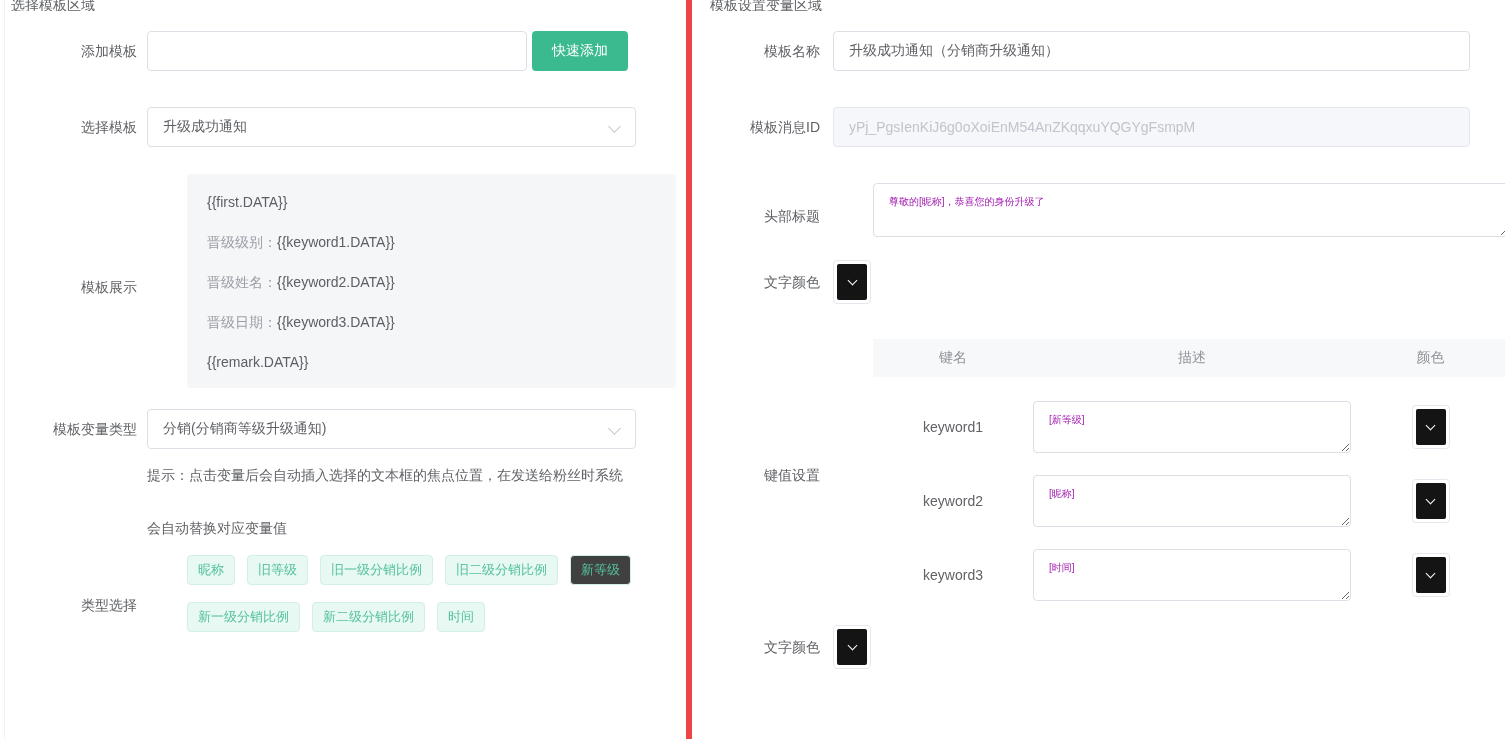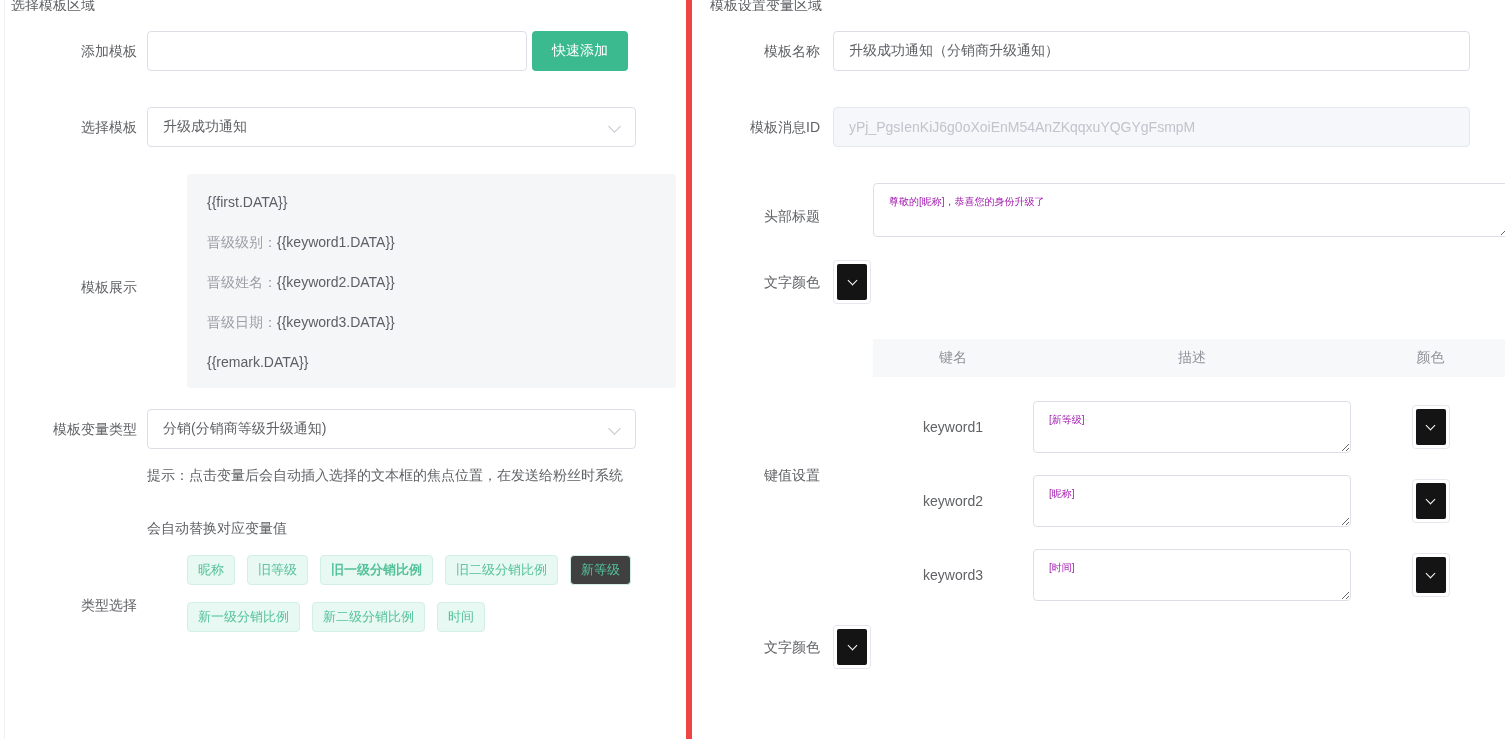--- a/index.html
+++ b/index.html
@@ -136,21 +136,21 @@
       </div>
     </div>
 
     <div class="hint">提示：点击变量后会自动插入选择的文本框的焦点位置，在发送给粉丝时系统会自动替换对应变量值</div>
 
     <div class="form-row top">
       <span class="lbl" style="padding-top:5px;">类型选择</span>
       <div class="tag-wrap">
         <span class="tag" style="background: rgb(232, 248, 242); border-color: rgb(210, 240, 228); color: rgb(84, 194, 155);">昵称</span>
         <span class="tag" style="background: rgb(232, 248, 242); border-color: rgb(210, 240, 228); color: rgb(84, 194, 155);">旧等级</span>
-        <span class="tag" style="background: rgb(232, 248, 242); border-color: rgb(210, 240, 228); color: rgb(84, 194, 155); font-weight: bold;">旧一级分销比例</span>
+        <span class="tag" style="background: rgb(232, 248, 242); border-color: rgb(210, 240, 228); color: rgb(84, 194, 155);">旧一级分销比例</span>
         <span class="tag" style="background: rgb(232, 248, 242); border-color: rgb(210, 240, 228); color: rgb(84, 194, 155);">旧二级分销比例</span>
         <span class="tag" style="background: #404040; border-color: rgb(210, 240, 228); color: rgb(84, 194, 155);">新等级</span>
         <span class="tag" style="background: rgb(232, 248, 242); border-color: rgb(210, 240, 228); color: rgb(84, 194, 155);">新一级分销比例</span>
         <span class="tag" style="background: rgb(232, 248, 242); border-color: rgb(210, 240, 228); color: rgb(84, 194, 155);">新二级分销比例</span>
         <span class="tag" style="background: rgb(232, 248, 242); border-color: rgb(210, 240, 228); color: rgb(84, 194, 155);">时间</span>
       </div>
     </div>
   </div>
 
   <div class="panel-right">

